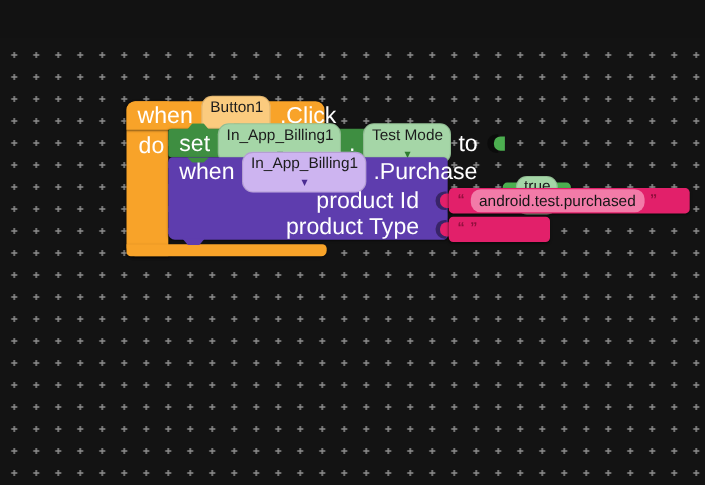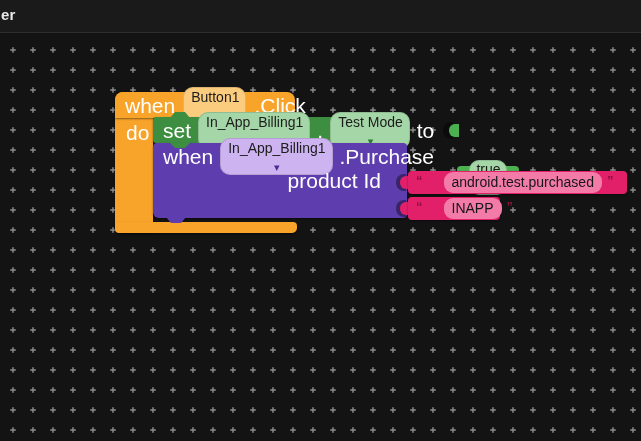--- a/index.html
+++ b/index.html
@@ -91,30 +91,27 @@
   
   .str-block { background:var(--text-pink,#E2206A); border-radius:4px; z-index:6;
                display:flex; align-items:center; gap:5px; padding:0 8px;
                box-shadow:0 1px 2px rgba(0,0,0,.45); }
   .str-1 { left:408px; top:171px; width:219px; height:23px; }
   .str-2 { left:408px; top:197px; width:92px; height:23px; }
   .str-tab { background:var(--text-pink,#E2206A); border-radius:6px 0 0 6px; width:10px; height:13px; z-index:6; }
   .str-tab-1 { left:400px; top:176px; }
   .str-tab-2 { left:400px; top:202px; }
   .quote { color:#8E0F3C; font-size:13px; font-weight:bold; line-height:1; transform:translateY(-2px); }
-  .str-field { background:#F27BA8; border-radius:9px; padding:2px 8px 3px; font-size:14px; color:#161616; white-space:nowrap;margin-left:16px; }
+  .str-field { background:#F27BA8; border-radius:9px; padding:2px 8px 3px; font-size:14px; color:#161616; white-space:nowrap; }
 </style>
 </head>
 <body>
 
 <div class="screen">
 
-  <div class="header">
-    <span class="title">er</span>
-  </div>
 
   <div class="canvas">
     <svg width="641" height="407" aria-hidden="true">
       <defs>
         <pattern id="plusgrid" width="20" height="20" patternUnits="userSpaceOnUse" patternTransform="translate(3,6)">
           <path d="M10 7.2 V12.8 M7.2 10 H12.8" stroke="#8d8d8d" stroke-width="1.4"></path>
         </pattern>
       </defs>
       <rect x="0" y="0" width="641" height="407" fill="url(#plusgrid)"></rect>
     </svg>
@@ -162,32 +159,34 @@
       <span class="blk-text">when</span>
       <span class="pill pill-purple">
         <span>In_App_Billing1</span>
         <span class="chev">▾</span>
       </span>
       <span class="blk-text">.Purchase</span>
     </div>
     <div class="call-row">
       <span class="blk-text">product Id</span>
     </div>
+    <div class="call-row">
+      <span class="blk-text">product Type</span>
+    </div>
   </div>
   <div class="abs socket socket-p1"></div>
   <div class="abs socket socket-p2"></div>
   <div class="abs call-bottom-tab notch-down"></div>
 
   <div class="abs str-tab str-tab-1"></div>
   <div class="abs str-block str-1">
     <span class="quote">“</span>
     <span class="str-field">android.test.purchased</span>
     <span class="quote">”</span>
   </div>
 
   <div class="abs str-tab str-tab-2"></div>
   <div class="abs str-block str-2">
     <span class="quote">“</span>
-    <span class="str-field">INAPP</span>
     <span class="quote">”</span>
   </div>
 
 </div>
 
 </body></html>

